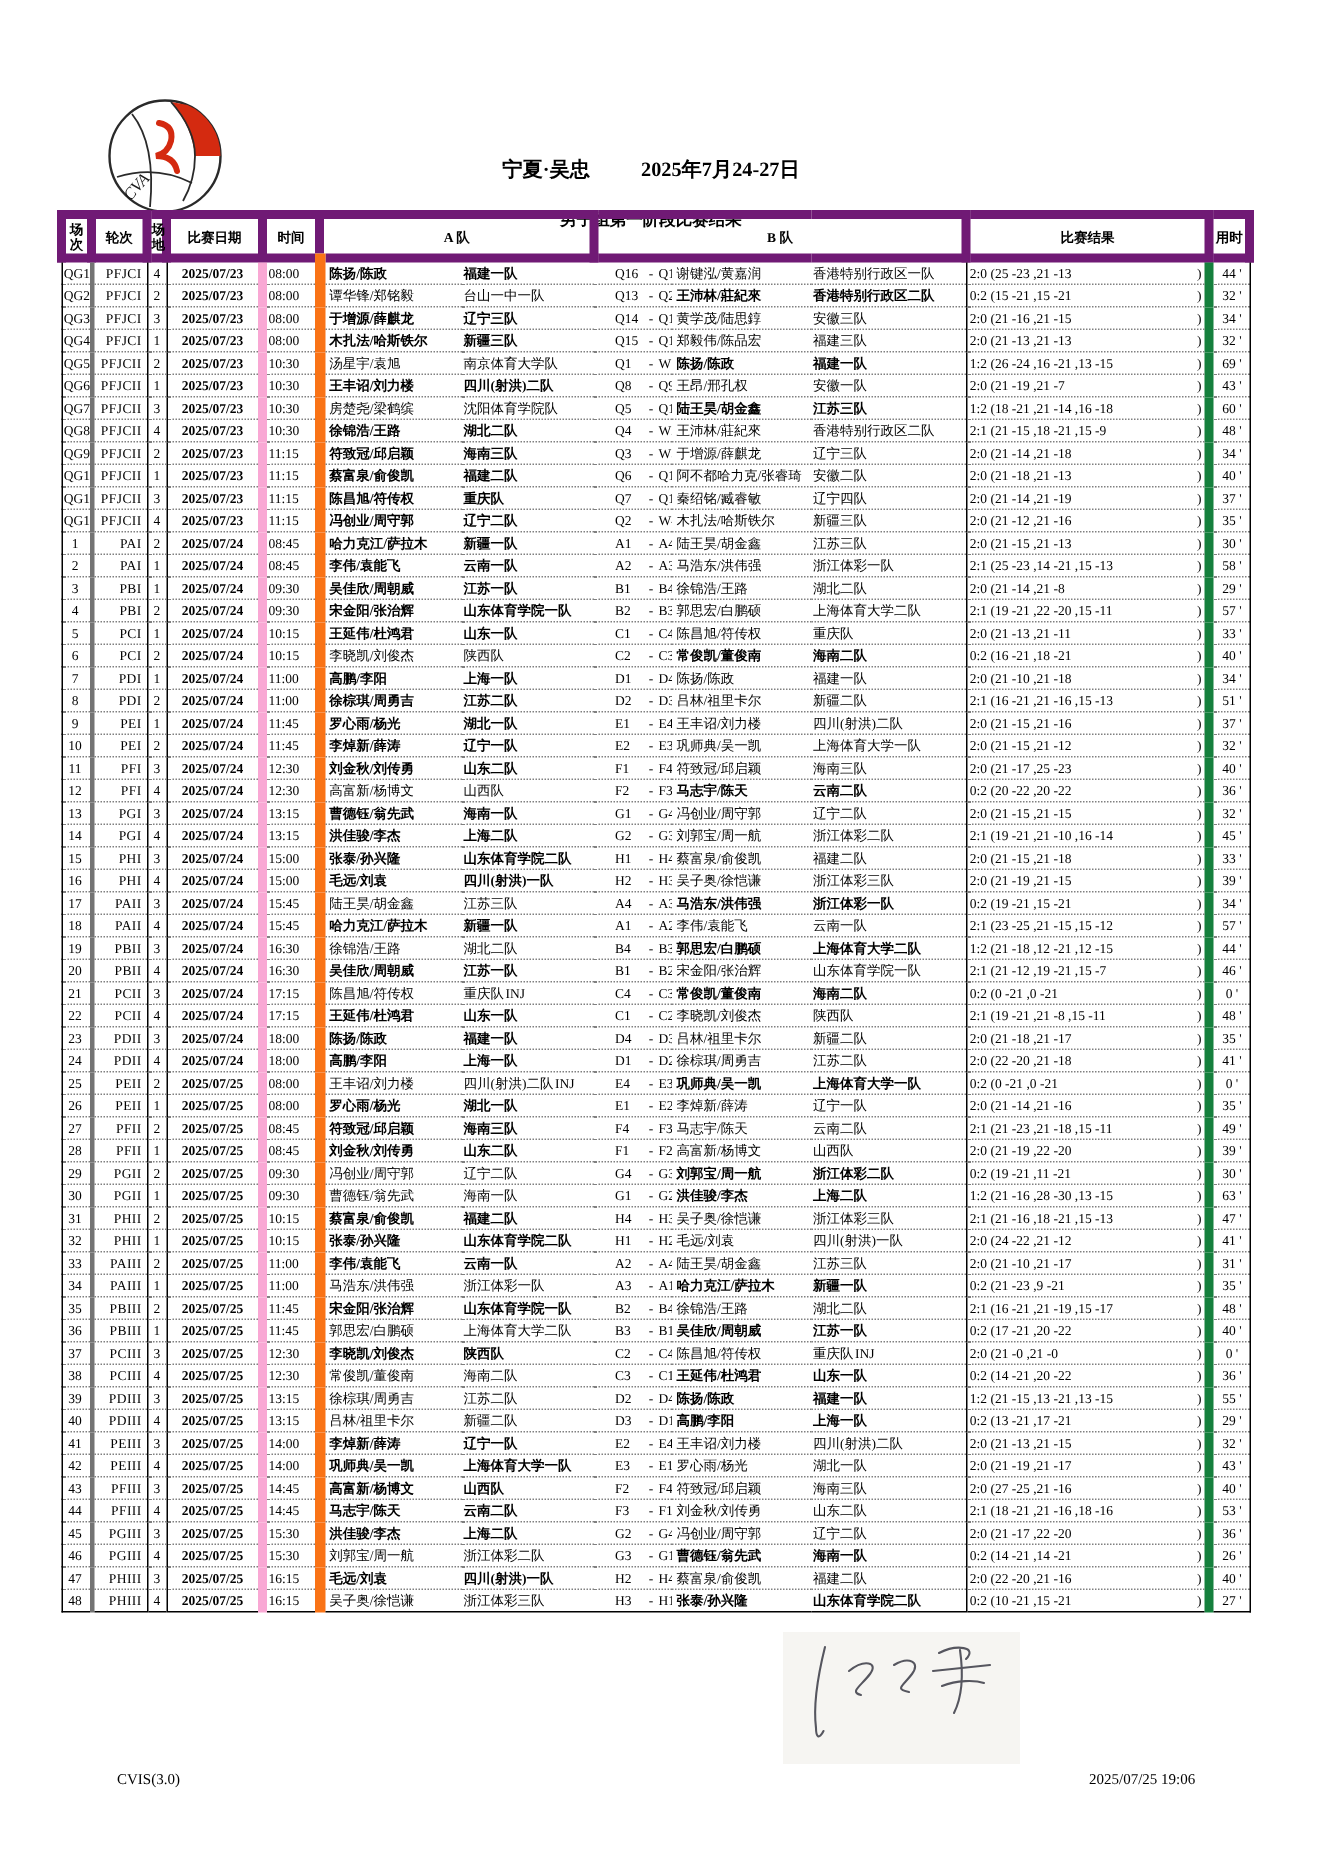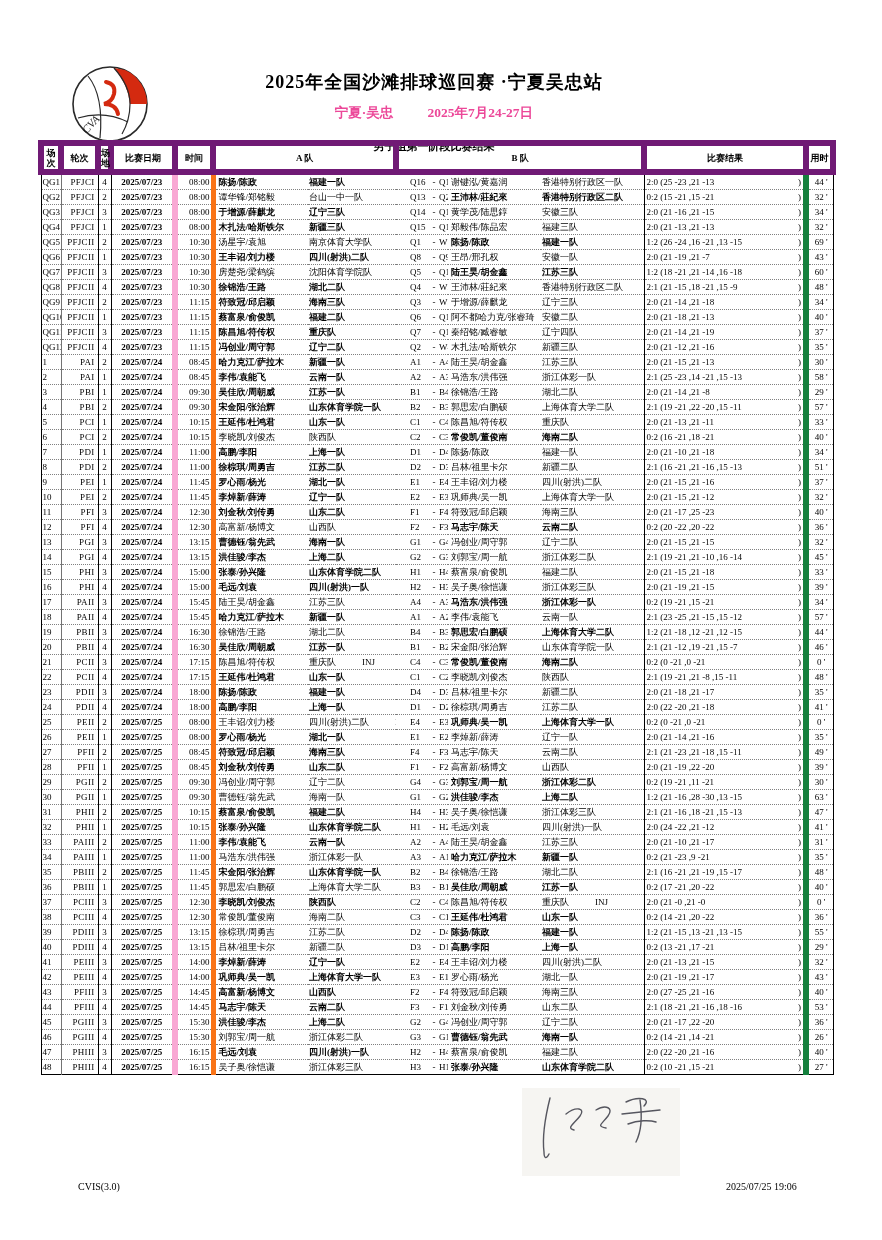--- a/index.html
+++ b/index.html
@@ -3,47 +3,47 @@
 <meta charset="utf-8">
 <style>
   html,body{margin:0;padding:0;background:#e8e8e8;}
   .page{position:relative;width:882px;height:1240px;background:#ffffff;margin:0 auto;
         font-family:"Liberation Serif","DejaVu Serif",serif;color:#000;overflow:hidden;}
   
   .logo{position:absolute;left:70px;top:58px;width:80px;height:92px;}
   .title{position:absolute;left:38px;top:70px;width:792px;text-align:center;
          font-size:18px;font-weight:700;letter-spacing:1px;}
   .subtitle{position:absolute;left:38px;top:104px;width:792px;text-align:center;
-            font-size:13.5px;font-weight:700;color:#ec4899;}
+            font-size:13.5px;font-weight:700;color:#000000;}
   .subtitle .gap{display:inline-block;width:34px;}
   .section{position:absolute;left:38px;top:139px;width:792px;text-align:center;
            font-size:11px;font-weight:700;}
   
   table.results{position:absolute;left:38px;top:140px;width:792px;border-collapse:collapse;
         table-layout:fixed;border:1.5px solid #000;font-size:9px;}
   thead th{border:6px solid #701a75;font-weight:700;padding:0;height:23px;line-height:10px;
         word-break:break-all;font-size:9px;}
   tbody td{height:14px;line-height:13px;padding:0 1px;border-bottom:1px dotted #808080;
         white-space:nowrap;overflow:hidden;}
   tbody tr:last-child td{border-bottom:none;}
-  .c-no{text-align:left;border-right:1px solid #737373;padding-right:2px;}
+  .c-no{text-align:center;border-right:3px solid #737373;padding-right:2px;}
   .c-rd{text-align:right;border-right:1px solid #000;padding-right:3px;letter-spacing:.3px;}
   .c-ct{text-align:center;border-right:1px solid #000;}
   .c-dt{text-align:center;border-right:6px solid #f9a8d4;font-weight:700;}
-  .c-tm{text-align:right;border-right:5px solid #f97316;}
+  .c-tm{text-align:left;border-right:7px solid #f97316;}
   .c-an,.c-bn{text-align:left;padding-left:3px;}
   .c-at,.c-bt{text-align:left;}
   .c-cd{text-align:left;}
   .c-cd .ca{display:inline-block;width:19px;margin-left:13px;}
   .c-cd .dash{display:inline-block;width:10px;text-align:center;}
   .c-rs{border-left:1px solid #000;border-right:6px solid #15803d;padding:0 2px;}
   .c-rs .line{display:flex;justify-content:space-between;}
   .c-du{text-align:center;padding-left:2px;}
   .win{font-weight:700;}
-  .note{margin-left:26px;font-weight:400;}
+  .note{margin-left:1px;font-weight:400;}
   
   .sig{position:absolute;left:522px;top:1088px;width:158px;height:88px;}
   .sig-bg{position:absolute;left:0;top:0;width:100%;height:100%;background:#f6f5f2;}
   .foot-left{position:absolute;left:78px;top:1181px;font-size:10px;}
   .foot-right{position:absolute;left:726px;top:1181px;font-size:10px;}
 </style>
 </head>
 <body>
 
 <div class="page">
@@ -53,21 +53,20 @@
       <circle cx="40" cy="46" r="37" fill="#ffffff" stroke="#2a2a2a" stroke-width="1.6"></circle>
       <path d="M55,12 A37,37 0 0 1 77,46 L60,46 Q58,26 44,10 Z" fill="#d42a10" stroke="none"></path>
       <path d="M18,18 Q34,38 30,80" fill="none" stroke="#2a2a2a" stroke-width="1.2"></path>
       <path d="M8,60 Q34,52 58,64" fill="none" stroke="#2a2a2a" stroke-width="1.2"></path>
       <path d="M44,10 Q60,28 60,46 Q60,62 52,76" fill="none" stroke="#2a2a2a" stroke-width="1.2"></path>
       <path d="M36,24 q10,2 8,12 q-2,8 -10,10 q12,0 14,10" fill="none" stroke="#d42a10" stroke-width="4" stroke-linecap="round"></path>
       <text x="14" y="74" transform="rotate(-48 18 72)" font-family="Liberation Serif, serif" font-size="11" font-style="italic" fill="#1a1a1a">CVA</text>
     </svg>
   </div>
 
-  <div class="title">2025年全国沙滩排球巡回赛 ·宁夏吴忠站</div>
   <div class="subtitle">
     <span>宁夏·吴忠</span><span class="gap"></span><span>2025年7月24-27日</span>
   </div>
   <div class="section">男子组第一阶段比赛结果</div>
 
   <table class="results">
     <colgroup>
       <col style="width:20px">
         <col style="width:37px">
         <col style="width:13px">

